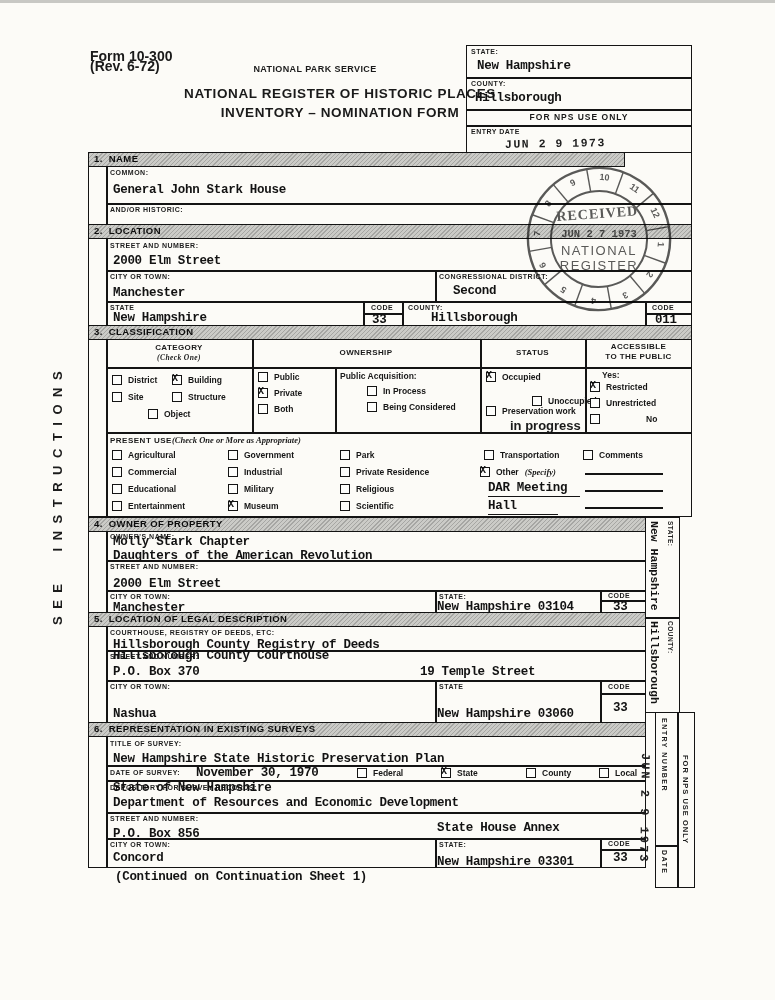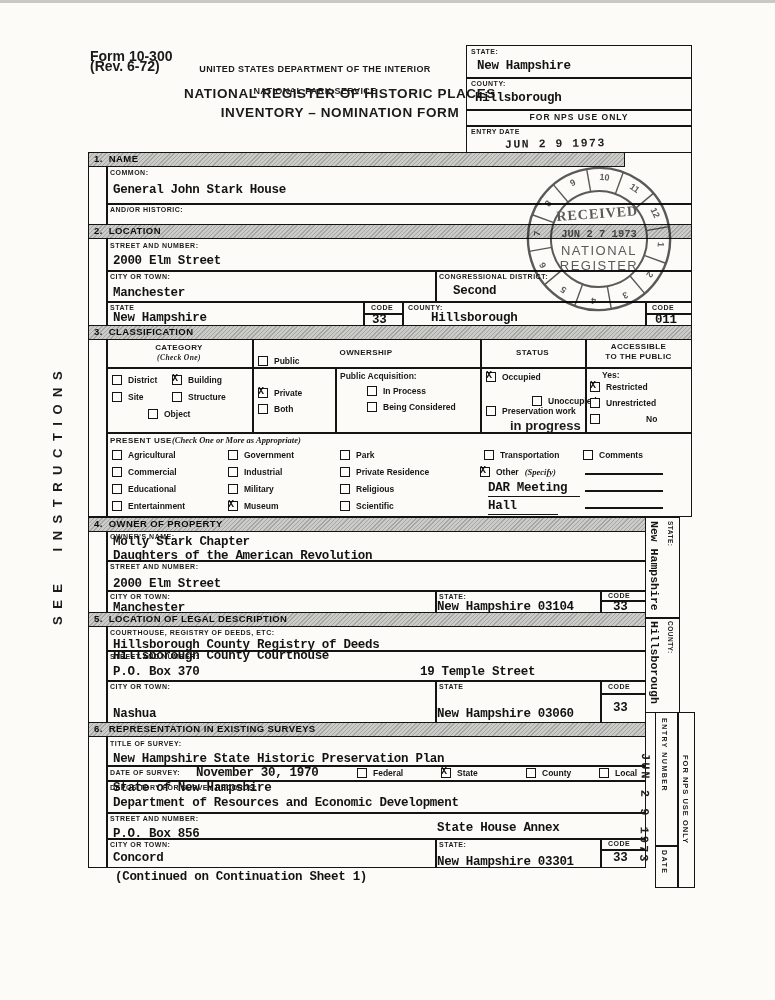--- a/index.html
+++ b/index.html
@@ -38,21 +38,20 @@
 
 <div class="page">
 
   <div class="abs vflip" style="left:50px;top:325px;height:300px;font-size:13px;font-weight:700;letter-spacing:7.5px;word-spacing:14px;color:#1b1b1b;">SEE INSTRUCTIONS</div>
 
   <div class="abs" style="left:90px;top:51px;font-size:14px;font-weight:700;line-height:10px;">
     <div>Form 10-300</div>
     <div>(Rev. 6-72)</div>
   </div>
   <div class="hdrsm" style="left:150px;top:53px;width:330px;">
-    <div>UNITED STATES DEPARTMENT OF THE INTERIOR</div>
     <div>NATIONAL PARK SERVICE</div>
   </div>
   <div class="abs" style="left:140px;top:86px;width:400px;text-align:center;">
     <div style="font-size:13.5px;font-weight:700;letter-spacing:.6px;">NATIONAL REGISTER OF HISTORIC PLACES</div>
     <div style="font-size:13.5px;font-weight:700;letter-spacing:.6px;margin-top:4px;">INVENTORY – NOMINATION FORM</div>
   </div>
 
   <div class="frame" style="left:466px;top:45px;width:226px;height:108px;"></div>
   <div class="lbl" style="left:471px;top:48px;">STATE:</div>
   <div class="typed" style="left:477px;top:59px;">New Hampshire</div>
@@ -128,21 +127,21 @@
     </div>
   <div class="cbrow" style="left:172px;top:392px;">
     <span class="cb" data-checked="false"></span>
     <span class="cblbl">Structure</span>
     </div>
   <div class="cbrow" style="left:148px;top:409px;">
     <span class="cb" data-checked="false"></span>
     <span class="cblbl">Object</span>
     </div>
 
-  <div class="cbrow" style="left:258px;top:356px;">
+  <div class="cbrow" style="left:258px;top:372px;">
     <span class="cb" data-checked="false"></span>
     <span class="cblbl">Public</span>
     </div>
   <div class="cbrow" style="left:258px;top:388px;">
     <span class="cb" data-checked="true"></span>
     <span class="cblbl">Private</span>
     </div>
   <div class="cbrow" style="left:258px;top:404px;">
     <span class="cb" data-checked="false"></span>
     <span class="cblbl">Both</span>

